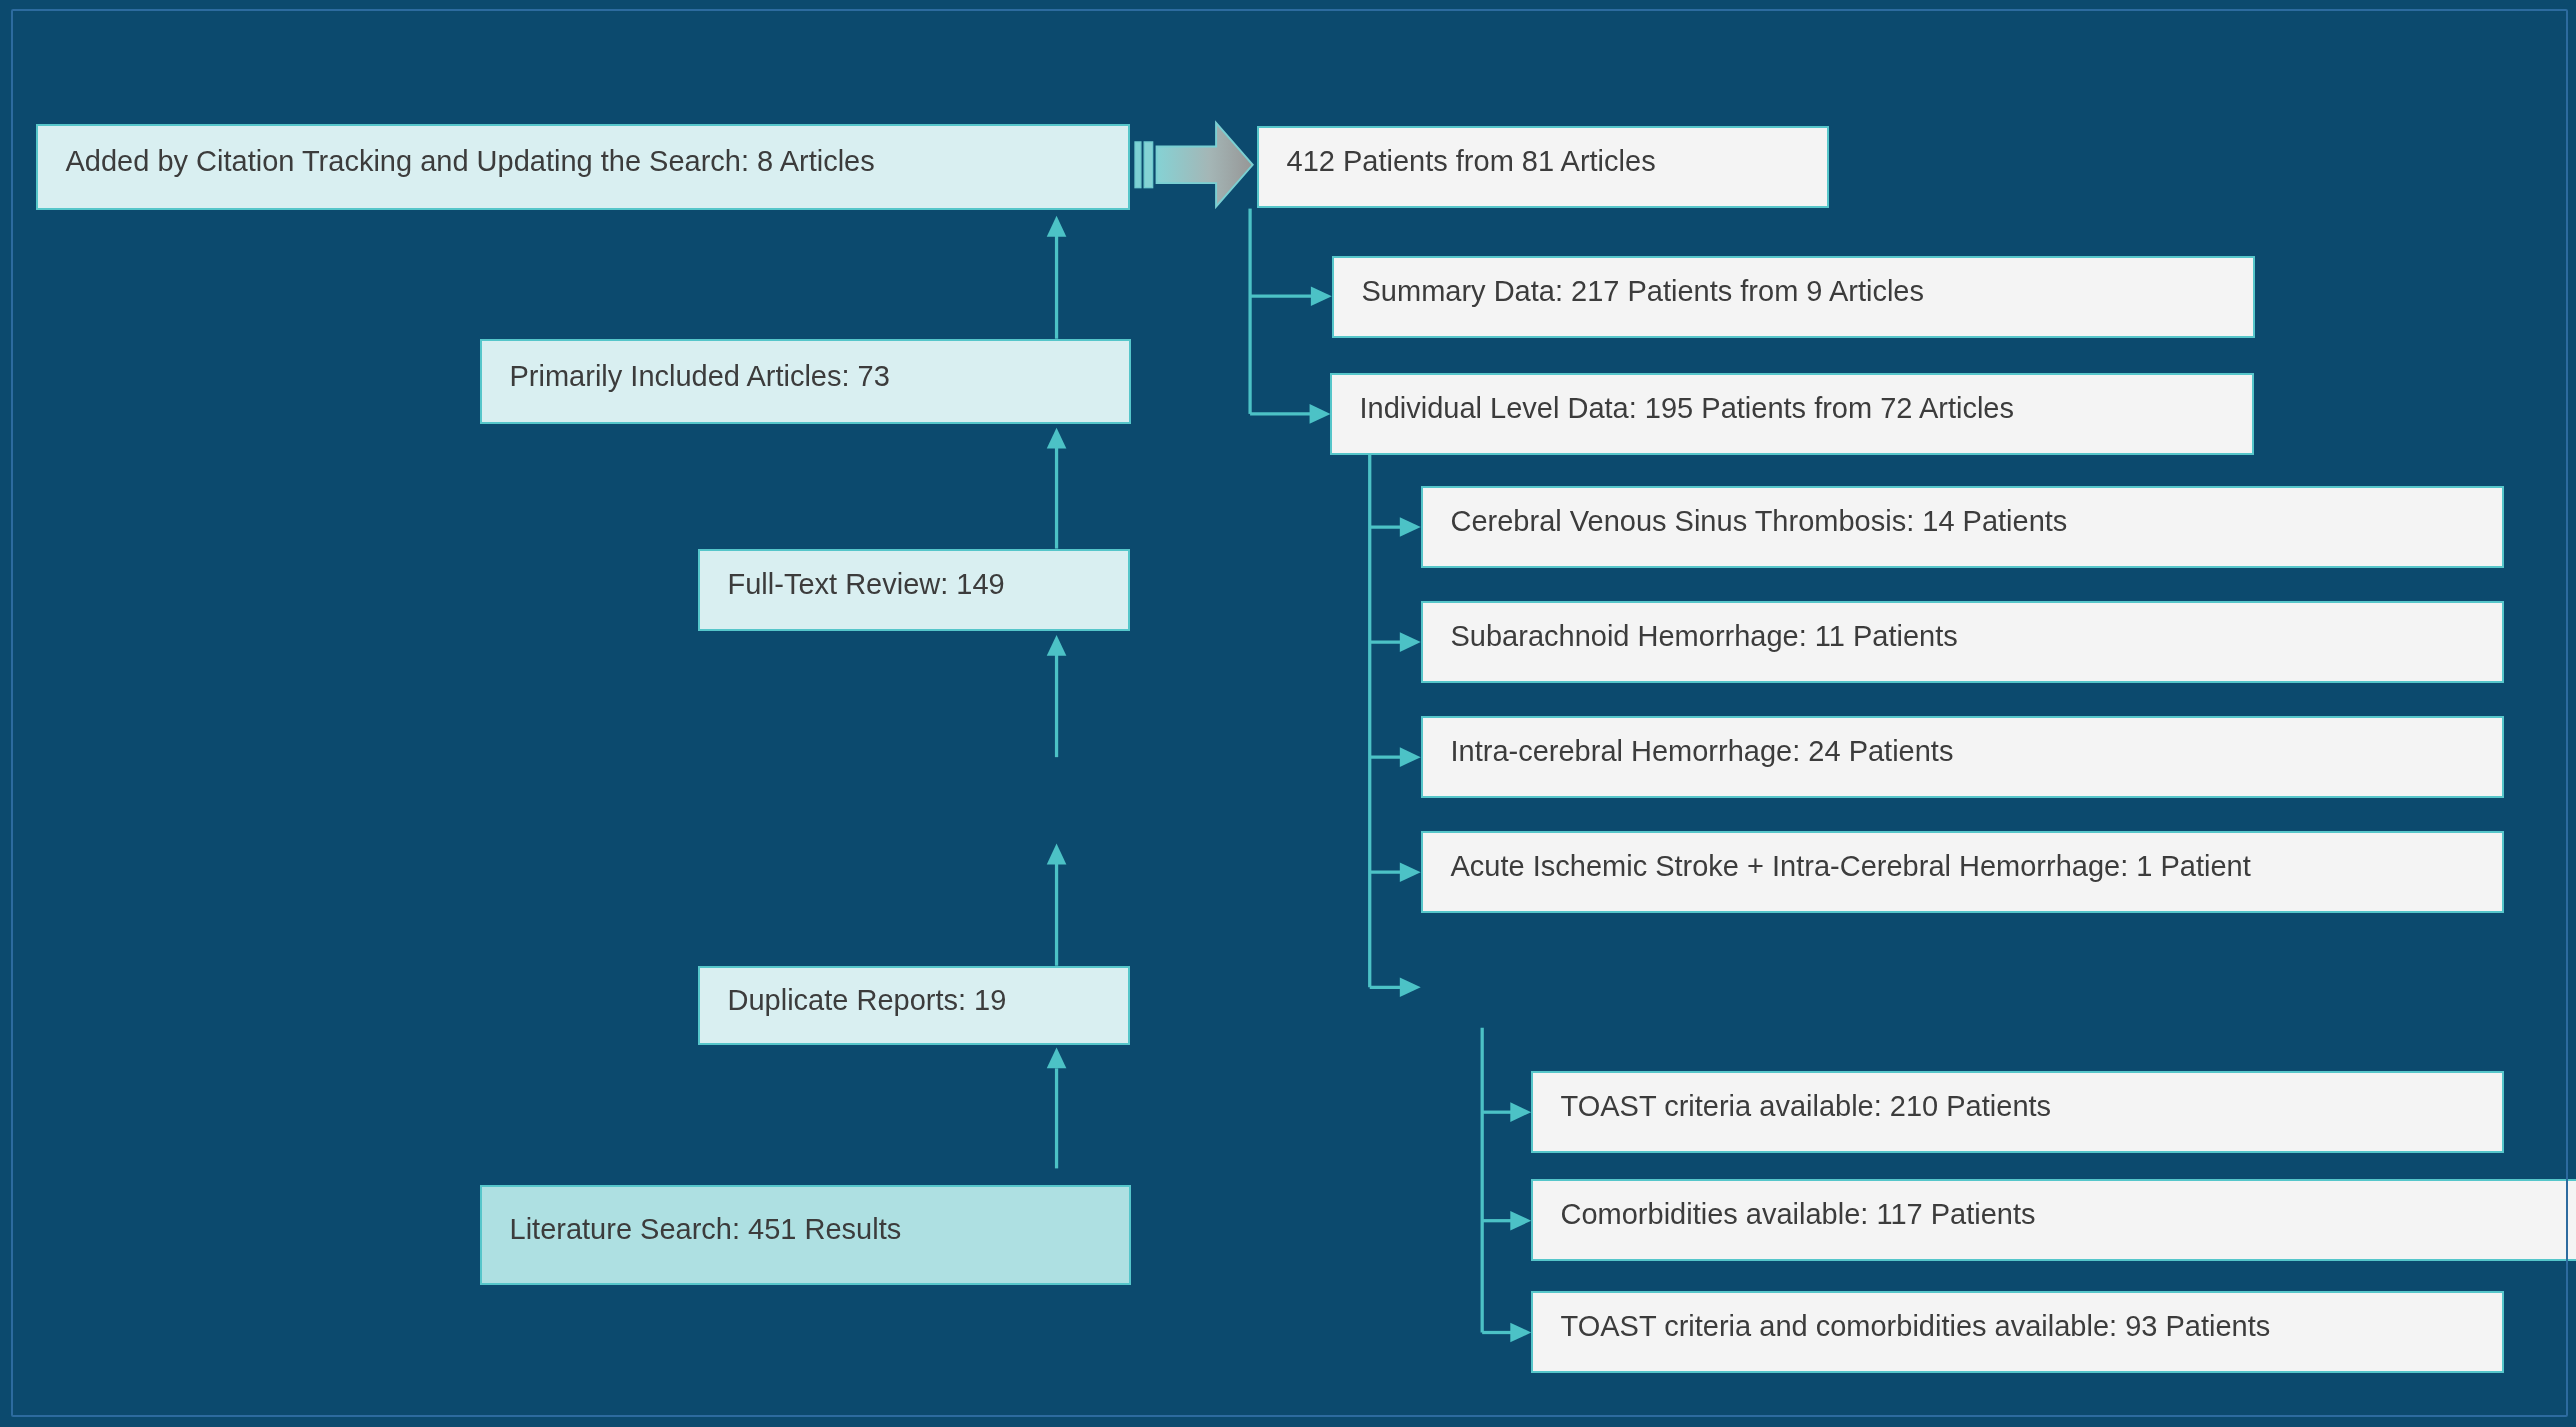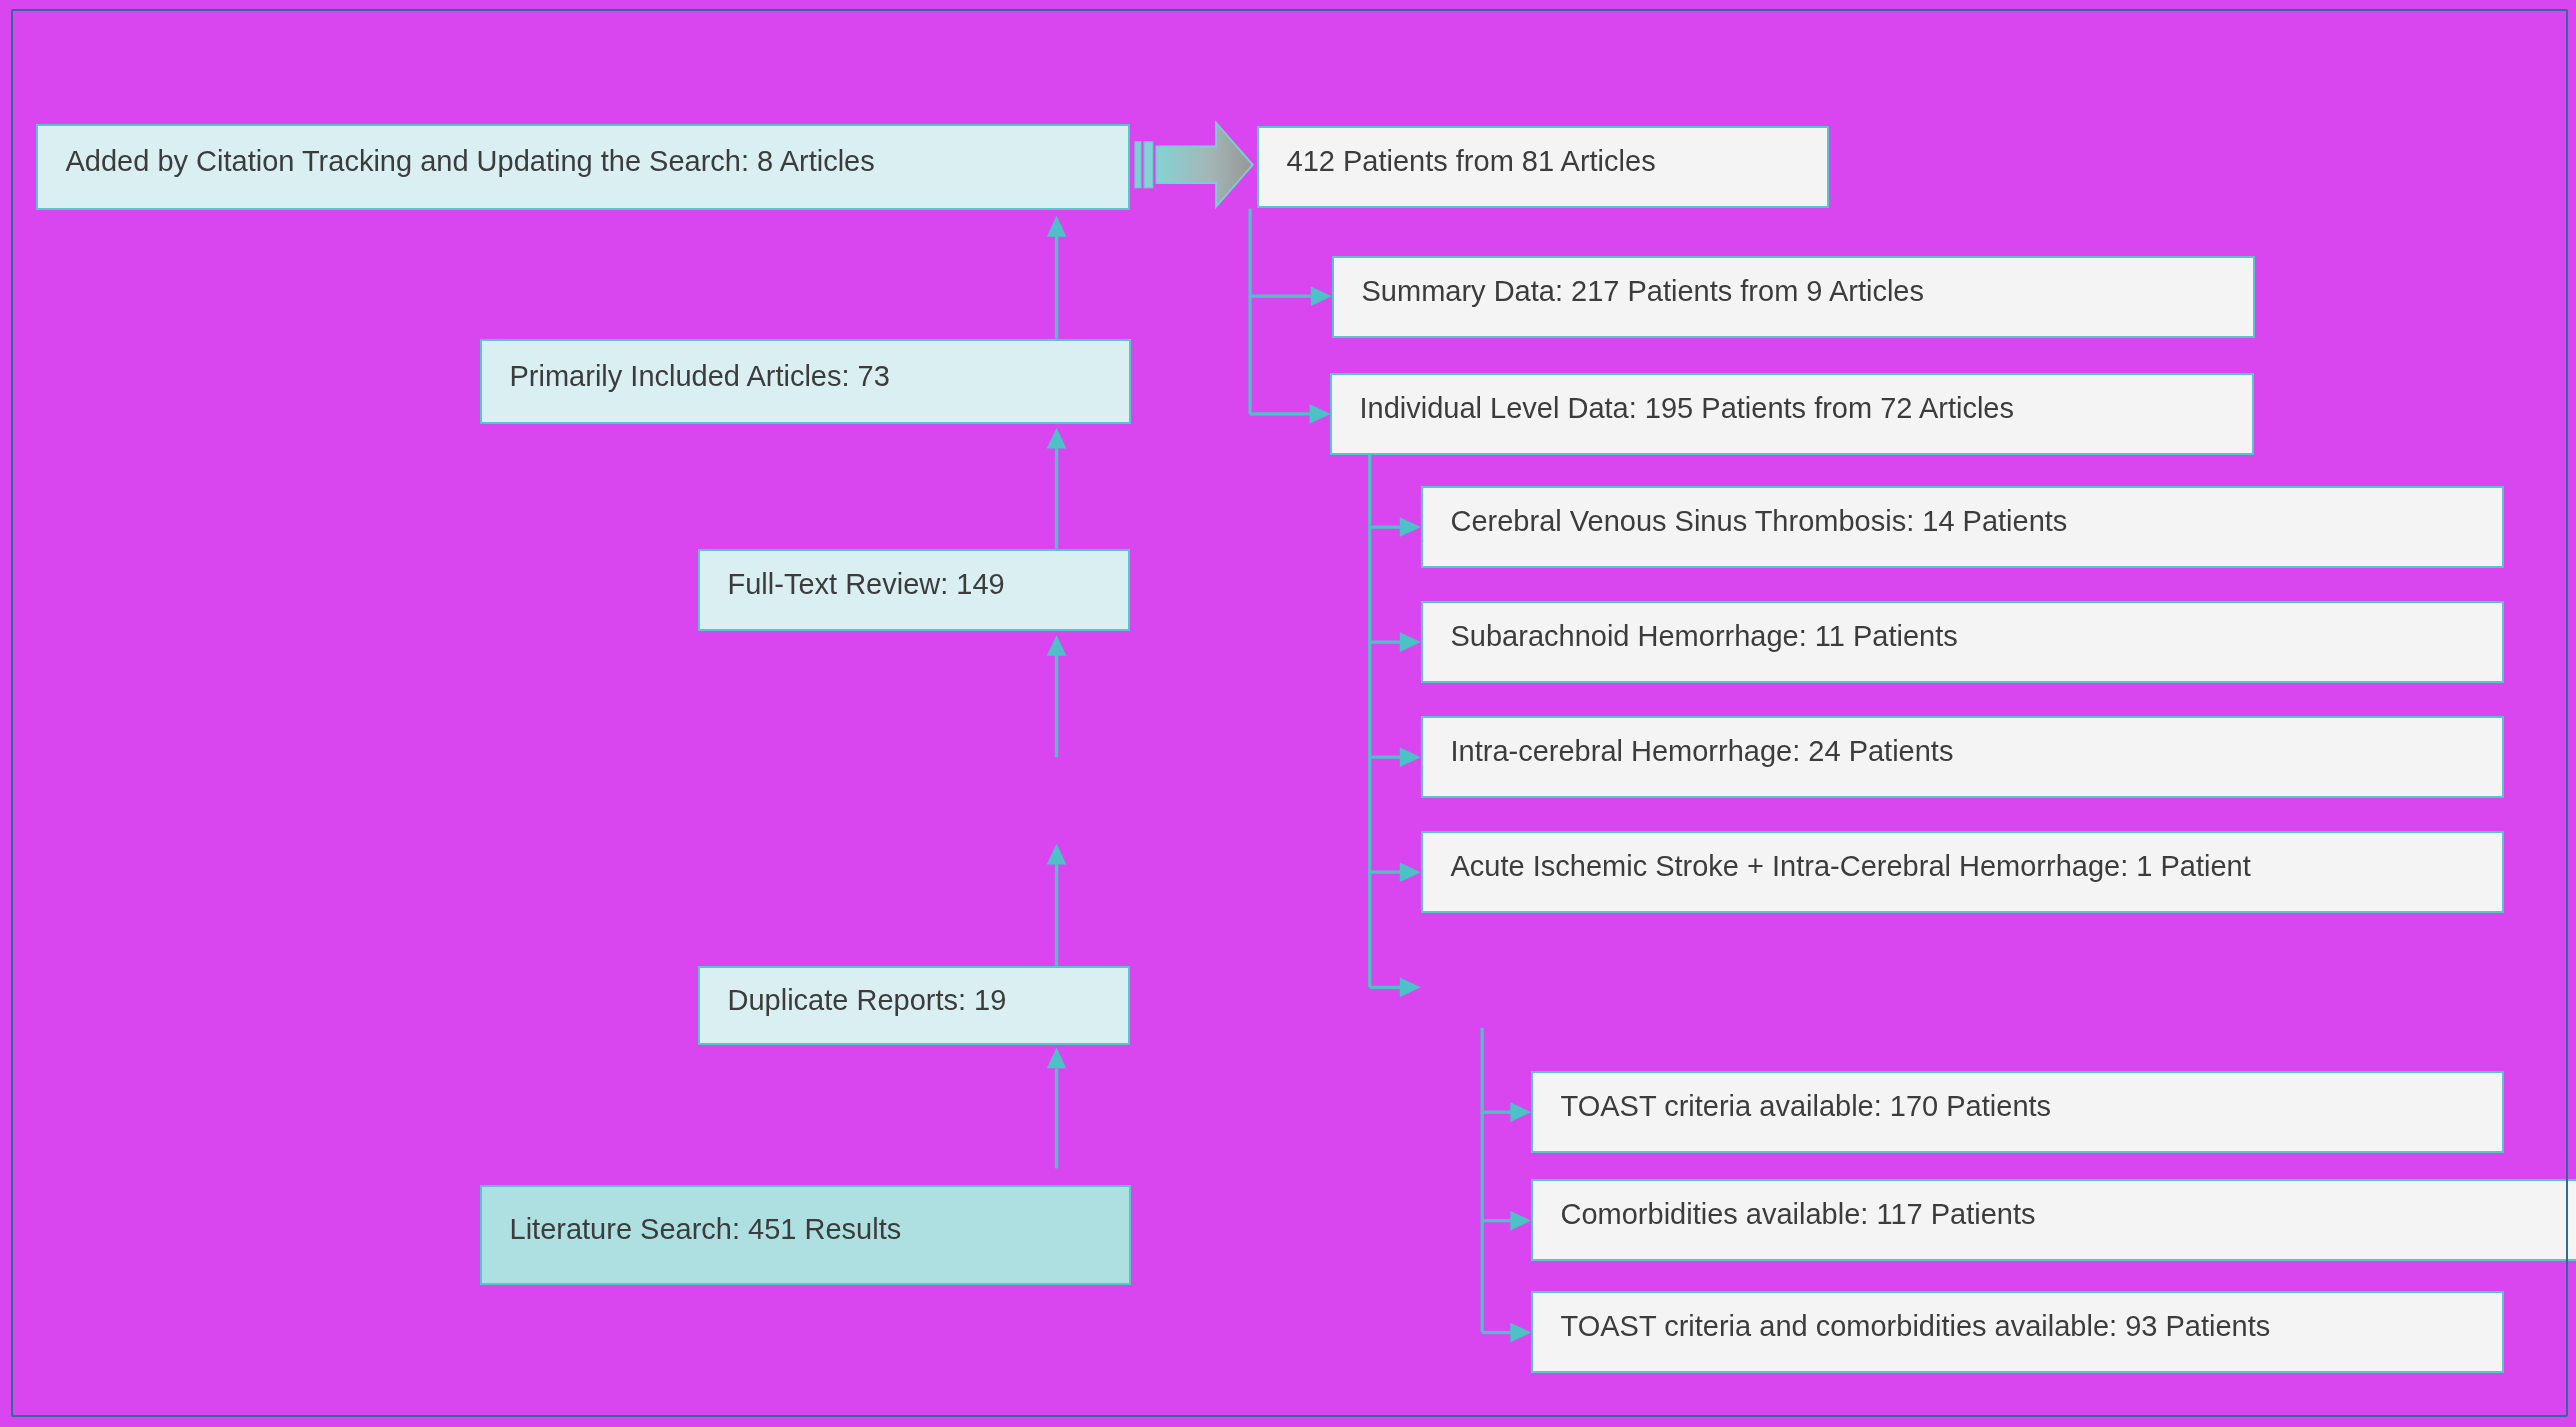--- a/index.html
+++ b/index.html
@@ -9,21 +9,21 @@
     --teal-fill-dark:#aee0e2;
     --gray-fill:#f4f4f4;
     --frame-blue:#2d6b9f;
     --text:#3c3c3c;
   }
   html,body{margin:0;padding:0;background:#ffffff;}
   .canvas{
     position:relative;
     width:2576px;
     height:1428px;
-    background:#d946ef;
+    background:#0c4a6e;
     font-family:"Liberation Sans", sans-serif;
     overflow:hidden;
   }
   .frame{
     position:absolute;
     left:10.5px; top:9.2px; right:8.5px; bottom:11px;
     border:2.6px solid var(--frame-blue);
     border-radius:2px;
     pointer-events:none;
   }
@@ -163,21 +163,21 @@
   <div class="box gray" style="left:1421px;top:601px;width:1083px;height:82px;">
     <span>Subarachnoid Hemorrhage: 11 Patients</span>
   </div>
   <div class="box gray" style="left:1421px;top:716px;width:1083px;height:82px;">
     <span>Intra-cerebral Hemorrhage: 24 Patients</span>
   </div>
   <div class="box gray" style="left:1421px;top:831px;width:1083px;height:82px;">
     <span>Acute Ischemic Stroke + Intra-Cerebral Hemorrhage: 1 Patient</span>
   </div>
   <div class="box gray" style="left:1531px;top:1071px;width:973px;height:82px;">
-    <span>TOAST criteria available: 170 Patients</span>
+    <span>TOAST criteria available: 210 Patients</span>
   </div>
   <div class="box gray" style="left:1531px;top:1179px;width:1143px;height:82px;">
     <span>Comorbidities available: 117 Patients</span>
   </div>
   <div class="box gray" style="left:1531px;top:1291px;width:973px;height:82px;">
     <span>TOAST criteria and comorbidities available: 93 Patients</span>
   </div>
 
   <div class="frame"></div>
 </div>

